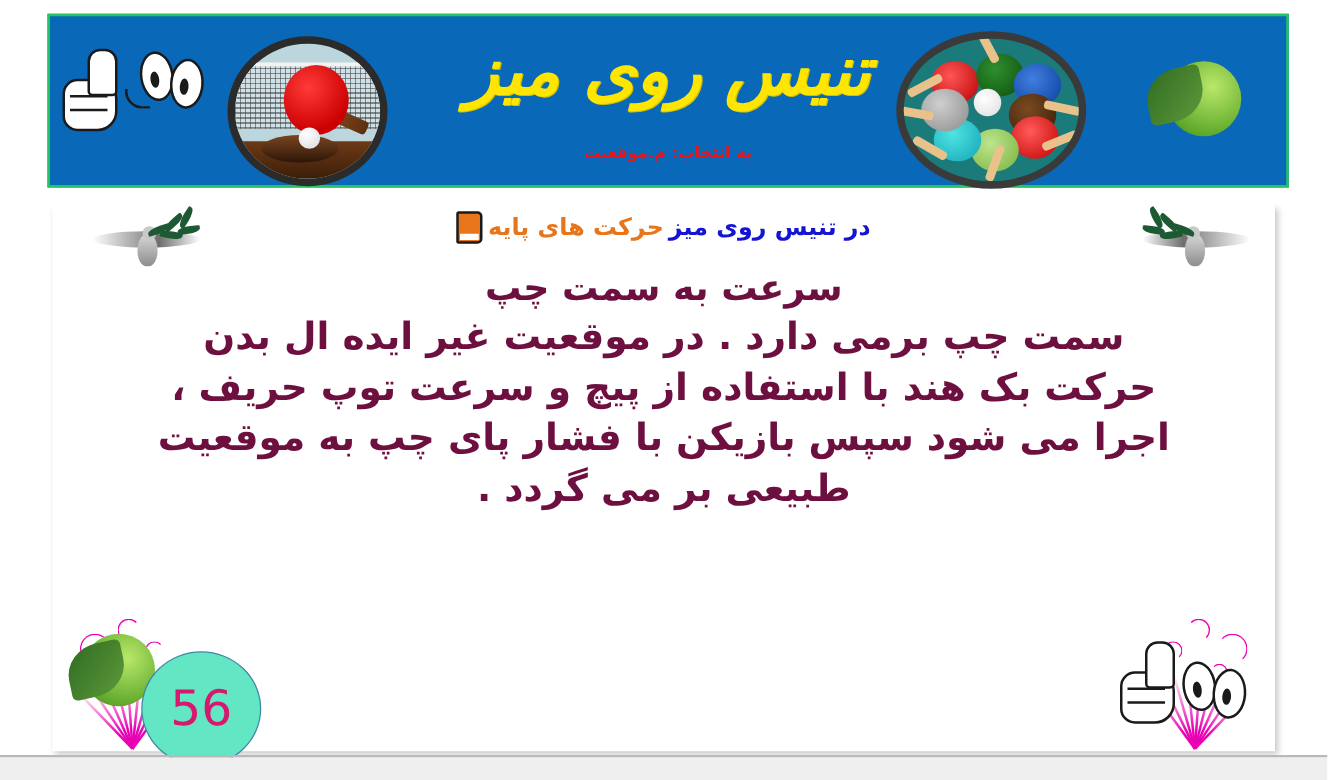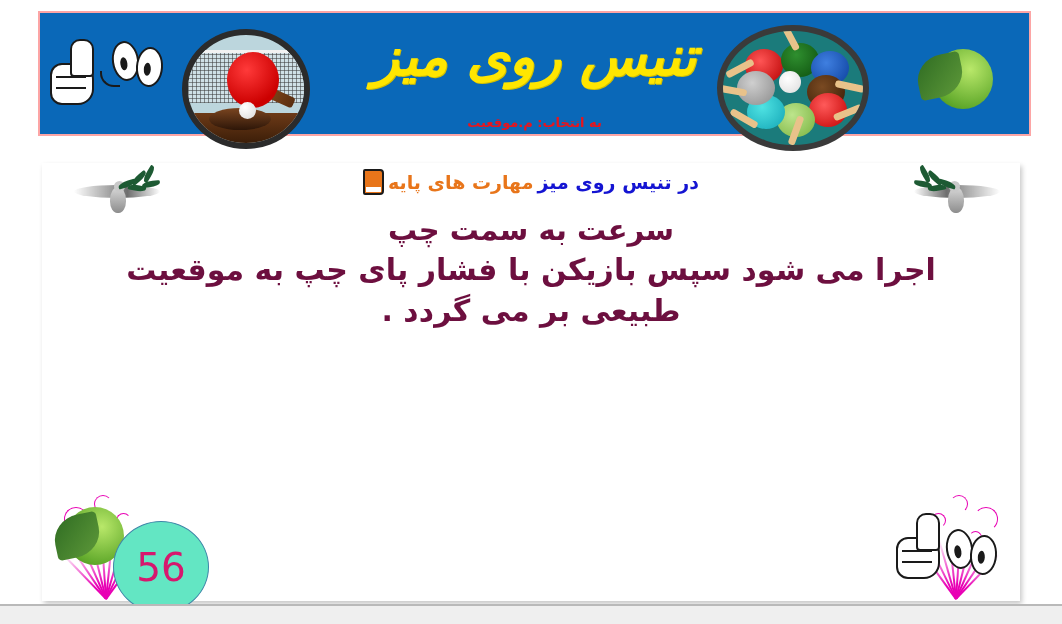--- a/index.html
+++ b/index.html
@@ -23,23 +23,23 @@
     height: 624px;
     background: #ffffff;
   }
 
   
   .banner {
     position: absolute;
     left: 38px;
     top: 11px;
     width: 993px;
-    height: 125px;
+    height: 139px;
     background: #0a68b8;
-    border: 2px solid #fca5a5;
+    border: 2px solid #22c55e;
     box-sizing: border-box;
   }
   .banner-title {
     position: absolute;
     left: 0; right: 0;
     top: 14px;
     text-align: center;
     color: #ffe600;
     font-family: "DejaVu Sans", sans-serif;
     font-size: 54px;
@@ -526,26 +526,28 @@
         <i style="left:0px;  top:10px; transform:rotate(-18deg);"></i>
         <i style="left:12px; top:4px;  transform:rotate(-40deg);"></i>
         <i style="left:22px; top:0px;  transform:rotate(-58deg);"></i>
         <i style="left:10px; top:14px; transform:rotate(12deg);"></i>
         <i style="left:24px; top:10px; transform:rotate(-6deg);"></i>
       </div>
     </div>
 
     <div class="heading-row">
       <span class="book-icon"></span>
-      <span class="heading-text h-orange">مهارت های پایه </span>
+      <span class="heading-text h-orange">حرکت های پایه </span>
       <span class="heading-text h-blue">در تنیس روی میز</span>
     </div>
 
     <div class="body-text">
       <div class="line first">سرعت به سمت چپ</div>
+      <div class="line">سمت چپ برمی دارد . در موقعیت غیر ایده ال بدن</div>
+      <div class="line">حرکت بک هند با استفاده از پیچ و سرعت توپ حریف ،</div>
       <div class="line">اجرا می شود سپس بازیکن با فشار پای چپ به موقعیت</div>
       <div class="line">طبیعی بر می گردد .</div>
     </div>
 
     <div class="fw fw-left">
       <span style="transform:rotate(-44deg)"></span>
       <span style="transform:rotate(-34deg)"></span>
       <span style="transform:rotate(-24deg)"></span>
       <span style="transform:rotate(-14deg)"></span>
       <span style="transform:rotate(-4deg)"></span>

